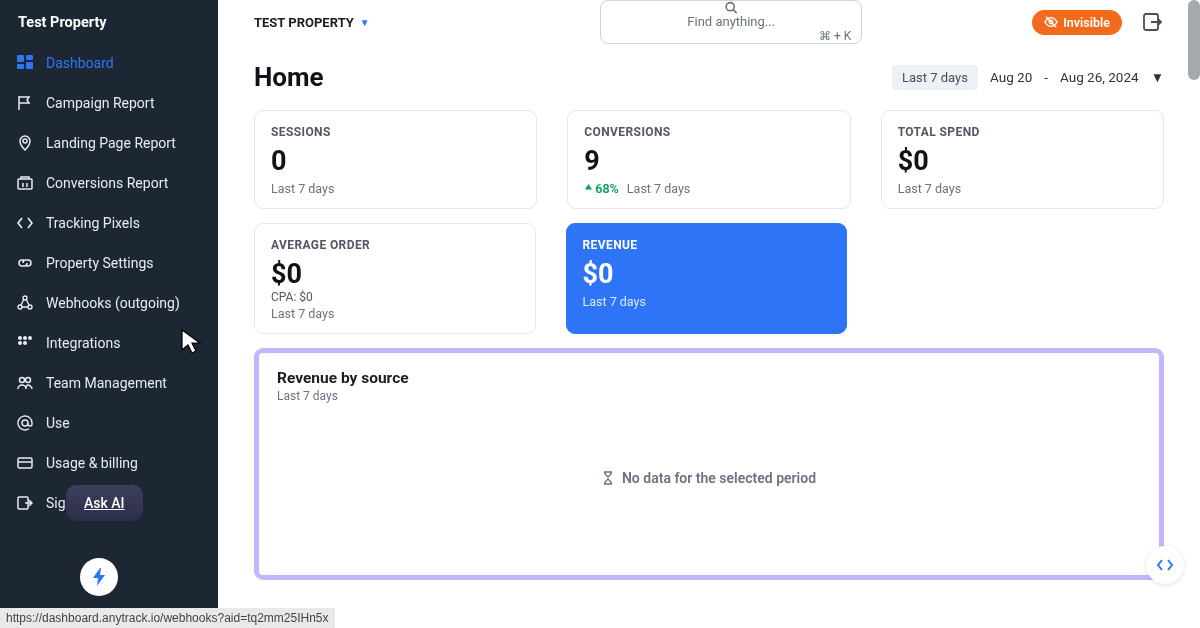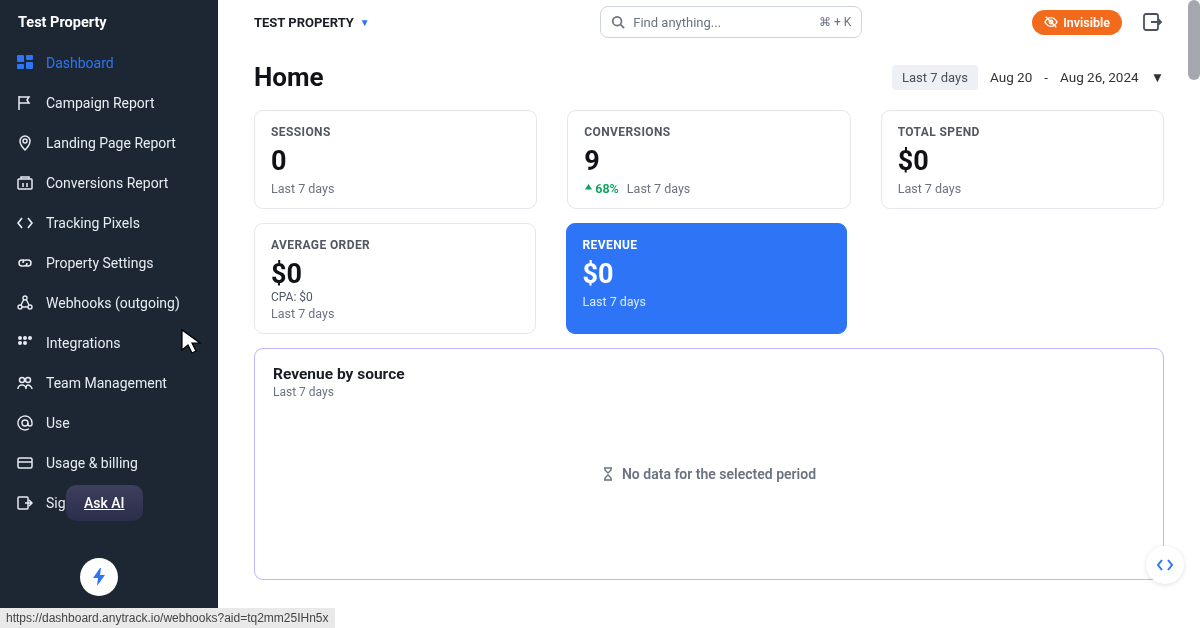--- a/index.html
+++ b/index.html
@@ -19,21 +19,21 @@
 .ask-ai { position: absolute; left: 66px; top: 485px; background: linear-gradient(180deg, #3d3f5e, #2b2e4a); color: #fff; padding: 10px 18px; border-radius: 10px; font-size: 14px; font-weight: 500; z-index: 5; text-decoration: underline; }
 .circle-zap { position: absolute; left: 80px; top: 558px; width: 38px; height: 38px; border-radius: 50%; background: #fff; display: flex; align-items: center; justify-content: center; z-index: 5; color: #2d75f6; font-size: 18px; }
 
 
 .main-wrap { flex: 1; height: 100%; overflow: hidden; background: #fff; display: flex; flex-direction: column; position: relative; }
 .main-scroll { position: absolute; right: 0; top: 0; width: 12px; height: 80px; background: #a5a9af; border-radius: 6px; }
 
 .topbar { height: 44px; display: flex; align-items: center; padding: 0 36px; gap: 20px; }
 .crumb { font-weight: 700; font-size: 13px; color: #1a1e24; display: flex; align-items: center; gap: 6px; }
 .crumb .arr { color: #2d75f6; font-size: 10px; }
-.searchbox { margin-left: auto; margin-right: 150px; width: 262px; height: 32px; border: 1px solid #cfd4dc; border-radius: 8px; display: flex; align-items: center; padding: 0 10px; gap: 8px; color: #6b7380; font-size: 13px; }
+.searchbox { margin-left: auto; margin-right: 150px; width: 262px; height: 44px; border: 1px solid #cfd4dc; border-radius: 8px; display: flex; align-items: center; padding: 0 10px; color: #6b7380; font-size: 13px; flex-direction: column; }
 .searchbox .kbd { margin-left: auto; font-size: 12px; color: #6b7380; }
 .invisible-badge { background: #f26b1c; color: #fff; border-radius: 14px; padding: 5px 12px; font-size: 12.5px; font-weight: 600; display: flex; align-items: center; gap: 5px; }
 
 .content { flex: 1; padding: 18px 36px 0 36px; overflow: hidden; }
 .title-row { display: flex; align-items: center; margin-bottom: 18px; }
 .page-title { font-size: 26px; font-weight: 700; color: #101218; }
 .date-area { margin-left: auto; display: flex; align-items: center; gap: 12px; font-size: 13.5px; color: #333; }
 .date-chip { background: #edf0f4; padding: 5px 10px; border-radius: 4px; color: #49505a; font-size: 13px; }
 
 .cards-row { display: flex; gap: 30px; margin-bottom: 14px; }
@@ -41,21 +41,21 @@
 .card.blue { background: #2d75f6; border-color: #2d75f6; color: #fff; }
 .card-label { font-size: 12px; font-weight: 700; letter-spacing: 0.4px; color: #515862; margin-bottom: 6px; text-transform: uppercase; }
 .card.blue .card-label { color: #fff; }
 .card-value { font-size: 27px; font-weight: 700; color: #101218; margin-bottom: 4px; }
 .card.blue .card-value { color: #fff; }
 .card-sub2 { font-size: 12px; color: #515862; margin-bottom: 2px; }
 .card-foot { font-size: 12.5px; color: #6b7380; display: flex; align-items: center; gap: 8px; }
 .card.blue .card-foot { color: #dce8ff; }
 .delta-up { color: #06a35a; font-weight: 600; display: flex; align-items: center; gap: 2px; }
 
-.revenue-panel { background: #fff; border: 1px solid #c4b5fd; border-radius: 9px; padding: 16px 18px; height: 232px; }
+.revenue-panel { background: #fff; border: 5px solid #c4b5fd; border-radius: 9px; padding: 16px 18px; height: 232px; }
 .rp-title { font-size: 15.5px; font-weight: 700; color: #1a1e24; }
 .rp-sub { font-size: 12px; color: #6b7380; margin-top: 2px; }
 .rp-body { display: flex; align-items: center; justify-content: center; height: 150px; color: #6b7380; font-weight: 600; font-size: 14px; gap: 8px; }
 
 .status-url { position: absolute; bottom: 0; left: 0; background: #e9e9e9; color: #444; font-size: 12px; padding: 3px 6px; font-family: Verdana, sans-serif; }
 
 .cursor-ptr { position: absolute; left: 180px; top: 328px; z-index: 10; pointer-events: none; }
 .float-dev { position: absolute; right: 16px; bottom: 44px; width: 38px; height: 38px; border-radius: 50%; background: #fff; box-shadow: 0 1px 5px rgba(0,0,0,0.12); display: flex; align-items: center; justify-content: center; color: #2d75f6; z-index: 4; }
 
 svg { display: block; }

